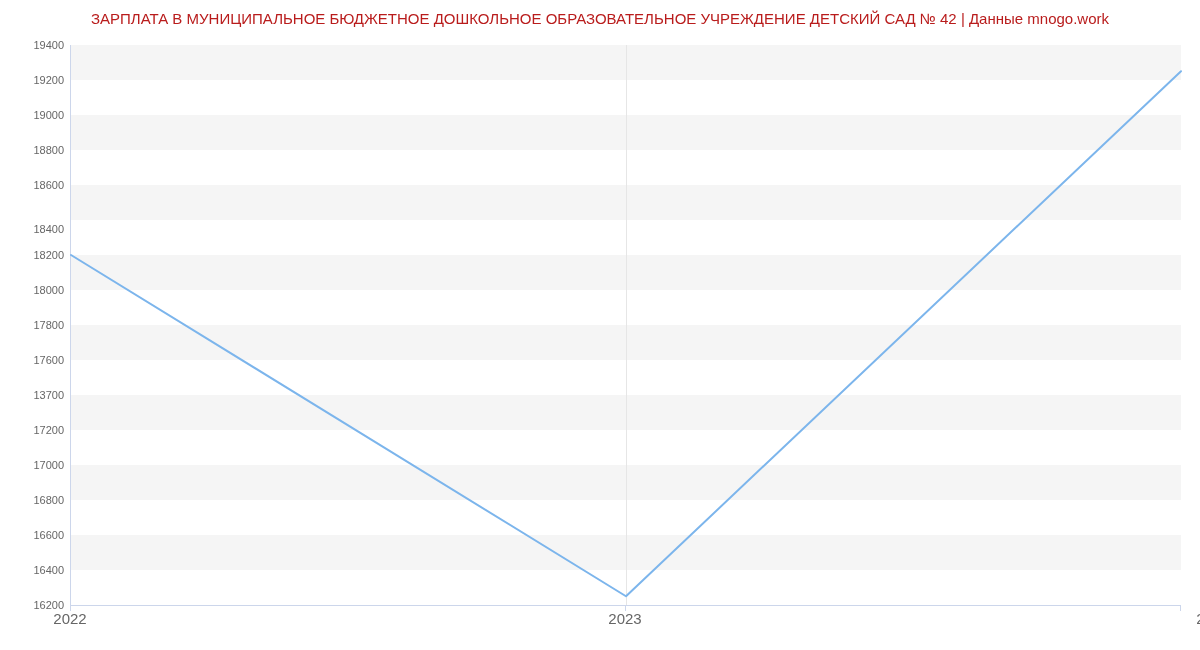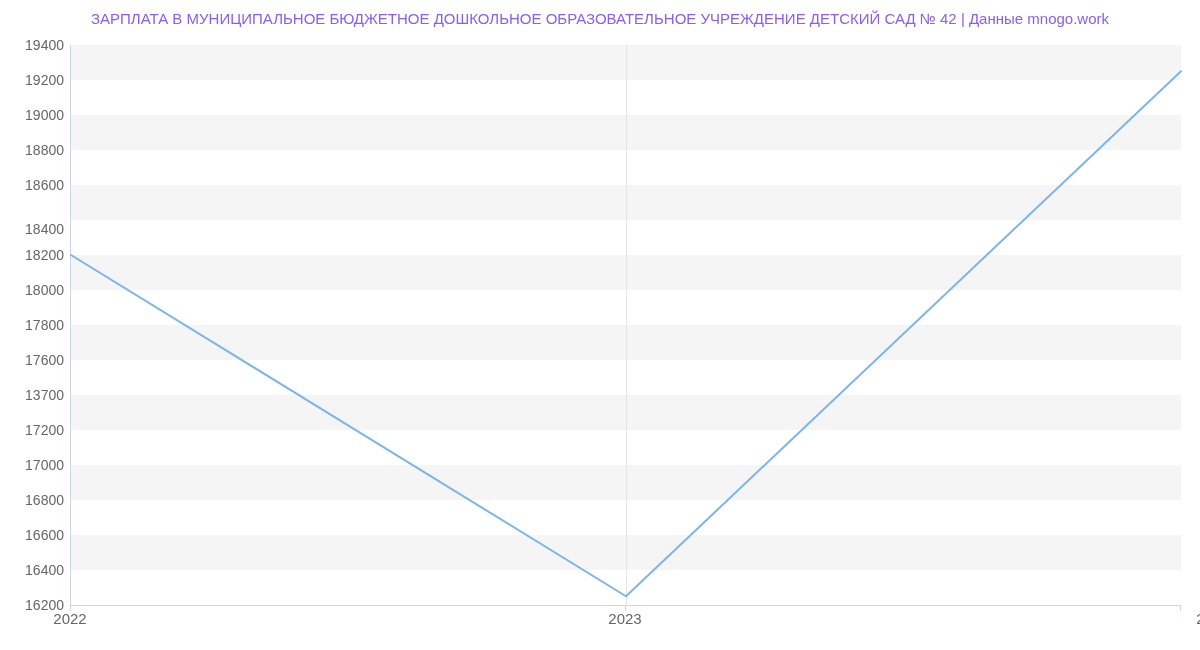--- a/index.html
+++ b/index.html
@@ -17,21 +17,21 @@
     height: 650px;
   }
   .title {
     position: absolute;
     top: 10px;
     left: 0;
     width: 1200px;
     text-align: center;
     font-size: 15px;
     font-weight: 500;
-    color: #8b5cf6;
+    color: #b91c1c;
   }
   .plot {
     position: absolute;
     left: 70px;
     top: 45px;
     width: 1110px;
     height: 560px;
     border-left: 1px solid #ccd6eb;
     border-bottom: 1px solid #ccd6eb;
     overflow: visible;
@@ -39,21 +39,21 @@
   .band {
     position: absolute;
     left: 0;
     width: 100%;
     background: #f5f5f5;
   }
   .yaxis-tick {
     position: absolute;
     right: 1136px; 
     text-align: right;
-    font-size: 14px;
+    font-size: 11px;
     color: #666;
     transform: translateY(-50%);
     width: 60px;
   }
   .xaxis-tick {
     position: absolute;
     top: 610px;
     font-size: 15px;
     color: #666;
     transform: translateX(-50%);

